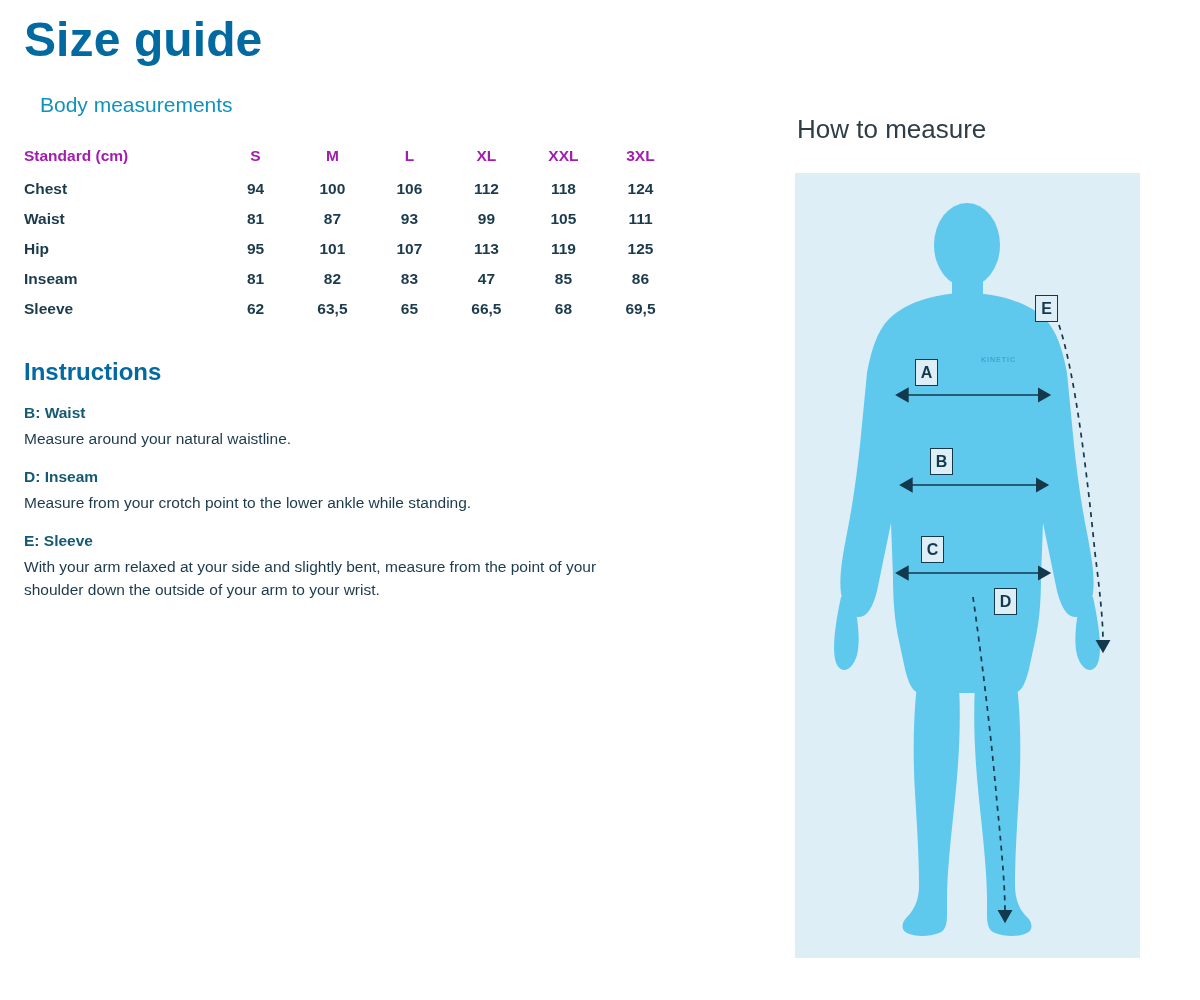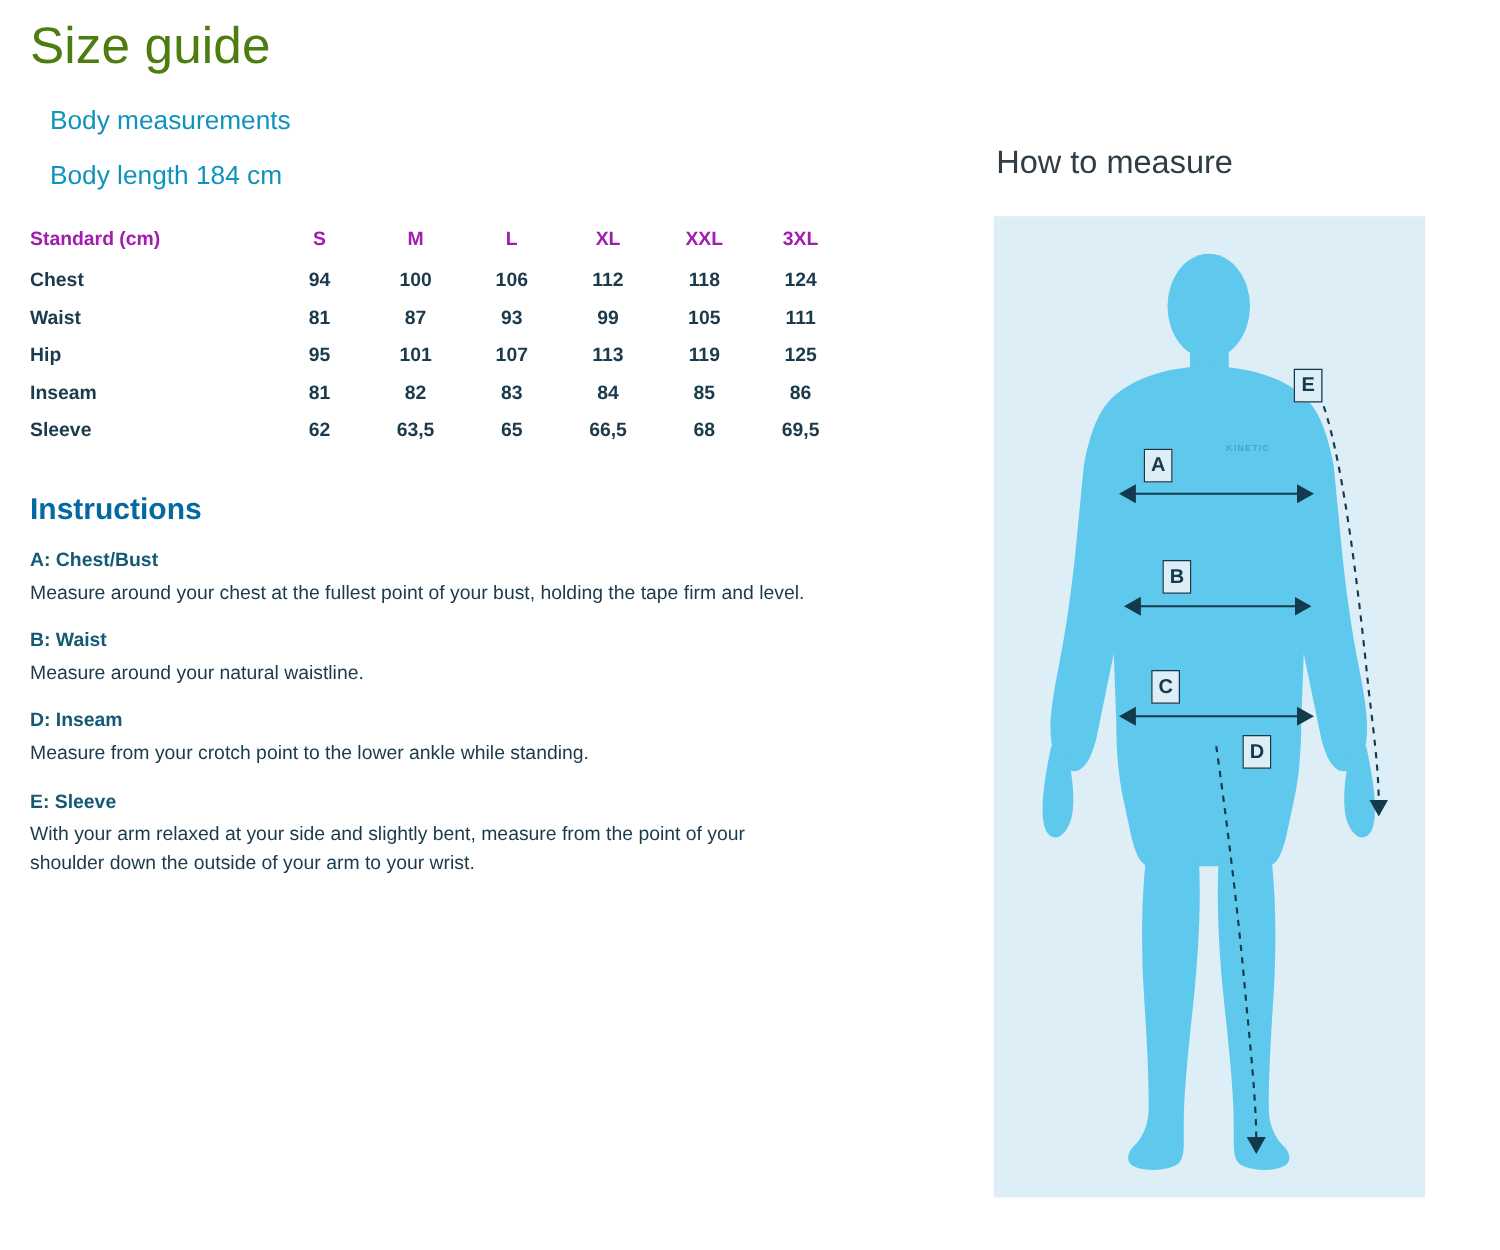--- a/index.html
+++ b/index.html
@@ -23,23 +23,23 @@
   }
 
   
   .left-col {
     position: absolute;
     left: 24px;
     top: 14px;
     width: 700px;
   }
   h1.title {
-    font-size: 41px;
-    font-weight: 400;
-    color: #4d7c0f;
+    font-size: 48px;
+    font-weight: 700;
+    color: #0369a1;
     margin: 0 0 24px 0;
     letter-spacing: 0.1px;
     line-height: 1.1;
   }
   .section-head {
     font-size: 21px;
     font-weight: 400;
     color: #0f93bd;
     line-height: 1.33;
     margin: 16px;
@@ -156,21 +156,20 @@
 <body>
 
 <div class="page">
 
   <div class="left-col">
 
     <h1 class="title">Size guide</h1>
 
     <div class="measure-block">
       <p class="section-head">Body measurements</p>
-      <p class="section-head">Body length 184 cm</p>
     </div>
 
     <table class="sizes">
       <colgroup>
         <col style="width:195px">
         <col class="sizecol">
           <col class="sizecol">
           <col class="sizecol">
         <col class="sizecol">
           <col class="sizecol">
@@ -213,42 +212,38 @@
           <td>107</td>
           <td>113</td>
           <td>119</td>
           <td>125</td>
         </tr>
         <tr>
           <td class="rowhead">Inseam</td>
           <td>81</td>
           <td>82</td>
           <td>83</td>
-          <td>84</td>
+          <td>47</td>
           <td>85</td>
           <td>86</td>
         </tr>
         <tr>
           <td class="rowhead">Sleeve</td>
           <td>62</td>
           <td>63,5</td>
           <td>65</td>
           <td>66,5</td>
           <td>68</td>
           <td>69,5</td>
         </tr>
       </tbody>
     </table>
 
     <h2 class="instructions-title">Instructions</h2>
 
-    <div class="instr">
-      <p class="instr-label">A: Chest/Bust</p>
-      <p class="instr-text">Measure around your chest at the fullest point of your bust, holding the tape firm and level.</p>
-    </div>
     <div class="instr">
       <p class="instr-label">B: Waist</p>
       <p class="instr-text">Measure around your natural waistline.</p>
     </div>
     <div class="instr">
       <p class="instr-label">D: Inseam</p>
       <p class="instr-text">Measure from your crotch point to the lower ankle while standing.</p>
     </div>
     <div class="instr">
       <p class="instr-label">E: Sleeve</p>

